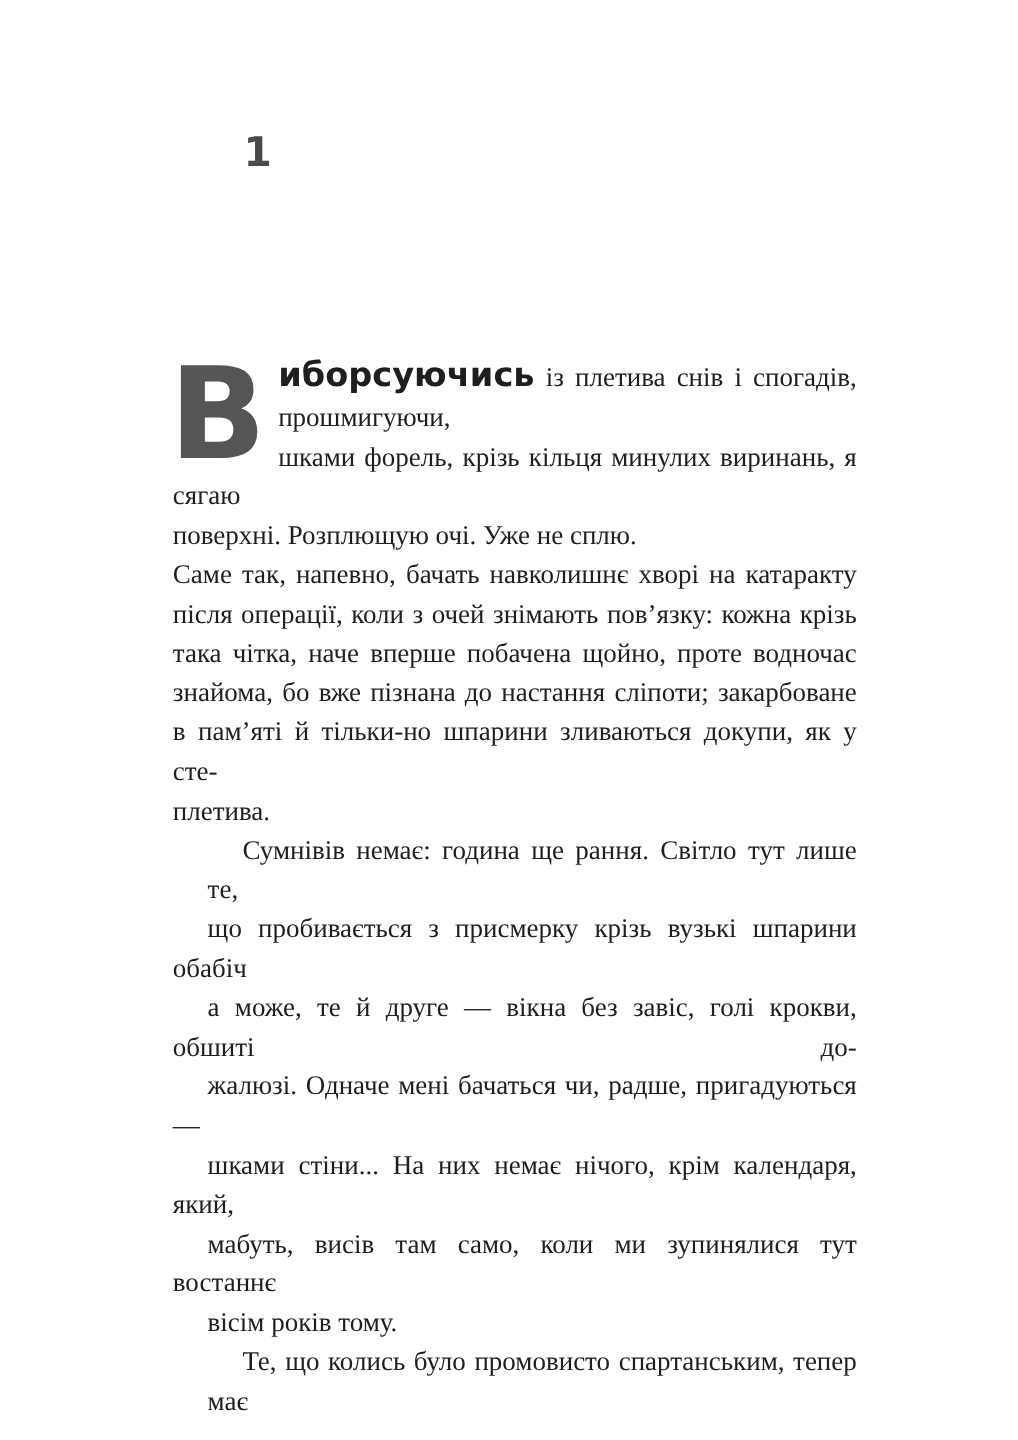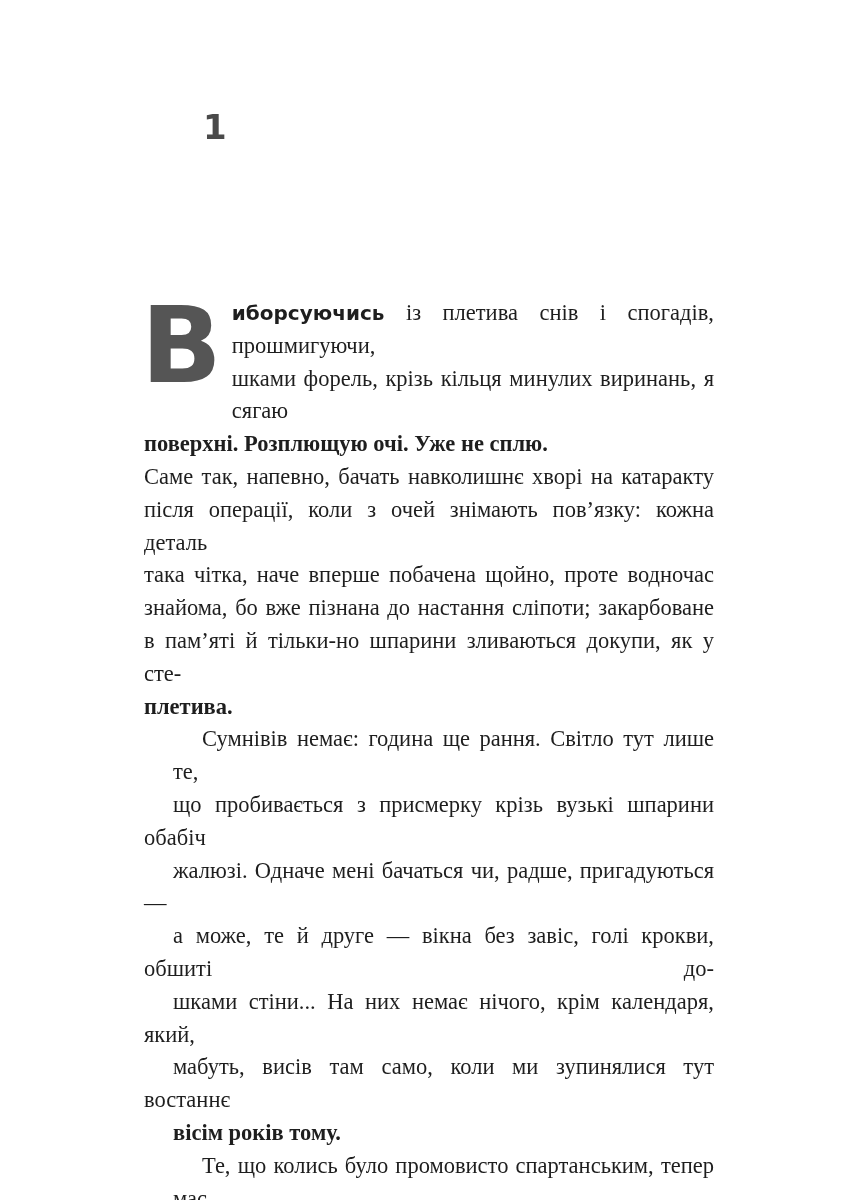--- a/index.html
+++ b/index.html
@@ -14,49 +14,49 @@
     font-family:"Liberation Serif", serif; font-size:22.5px;
     line-height:32.8px; color:#1e1e1e; text-align:justify;
   }
   .text p { margin:0; text-indent:29px; }
   .text p.first { text-indent:0; }
   .dropcap {
     float:left; font-family:"DejaVu Sans", sans-serif; font-weight:bold;
     font-size:106px; line-height:86px; color:#555555;
     margin:6px 10px 0 -3px; height:94px;
   }
-  .leadin { font-family:"DejaVu Sans", sans-serif; font-weight:bold; font-size:20px; }
+  .leadin { font-family:"DejaVu Sans", sans-serif; font-weight:bold; font-size:28px; }
   .line { display:block; text-align:justify; text-align-last:justify; }
-  .line.last { text-align-last:left;font-weight:bold; }
+  .line.last { text-align-last:left; }
 </style>
 </head>
 <body>
 
 <div class="chapter-num">1</div>
 
 <div class="text">
   <p class="first">
     <span class="dropcap">В</span>
     <span class="line"><span class="leadin">иборсуючись</span><span> із плетива снів і спогадів, прошмигуючи,</span></span>
     <span class="line">шками форель, крізь кільця минулих виринань, я сягаю</span>
     <span class="line last">поверхні. Розплющую очі. Уже не сплю.</span>
   </p>
   <p class="first" style="clear:both">
     <span class="line">Саме так, напевно, бачать навколишнє хворі на катаракту</span>
-    <span class="line">після операції, коли з очей знімають пов’язку: кожна деталь</span>
+    <span class="line">після операції, коли з очей знімають пов’язку: кожна крізь</span>
     <span class="line">така чітка, наче вперше побачена щойно, проте водночас</span>
     <span class="line">знайома, бо вже пізнана до настання сліпоти; закарбоване</span>
     <span class="line">в пам’яті й тільки-но шпарини зливаються докупи, як у сте-</span>
     <span class="line last">плетива.</span>
   </p>
   <p>
     <span class="line" style="padding-left:29px">Сумнівів немає: година ще рання. Світло тут лише те,</span>
     <span class="line">що пробивається з присмерку крізь вузькі шпарини обабіч</span>
+    <span class="line">а може, те й друге — вікна без завіс, голі крокви, обшиті до-</span>
     <span class="line">жалюзі. Одначе мені бачаться чи, радше, пригадуються —</span>
-    <span class="line">а може, те й друге — вікна без завіс, голі крокви, обшиті до-</span>
     <span class="line">шками стіни... На них немає нічого, крім календаря, який,</span>
     <span class="line">мабуть, висів там само, коли ми зупинялися тут востаннє</span>
     <span class="line last">вісім років тому.</span>
   </p>
   <p>
     <span class="line" style="padding-left:29px">Те, що колись було промовисто спартанським, тепер має</span>
 
   </p>
 
 </div>

